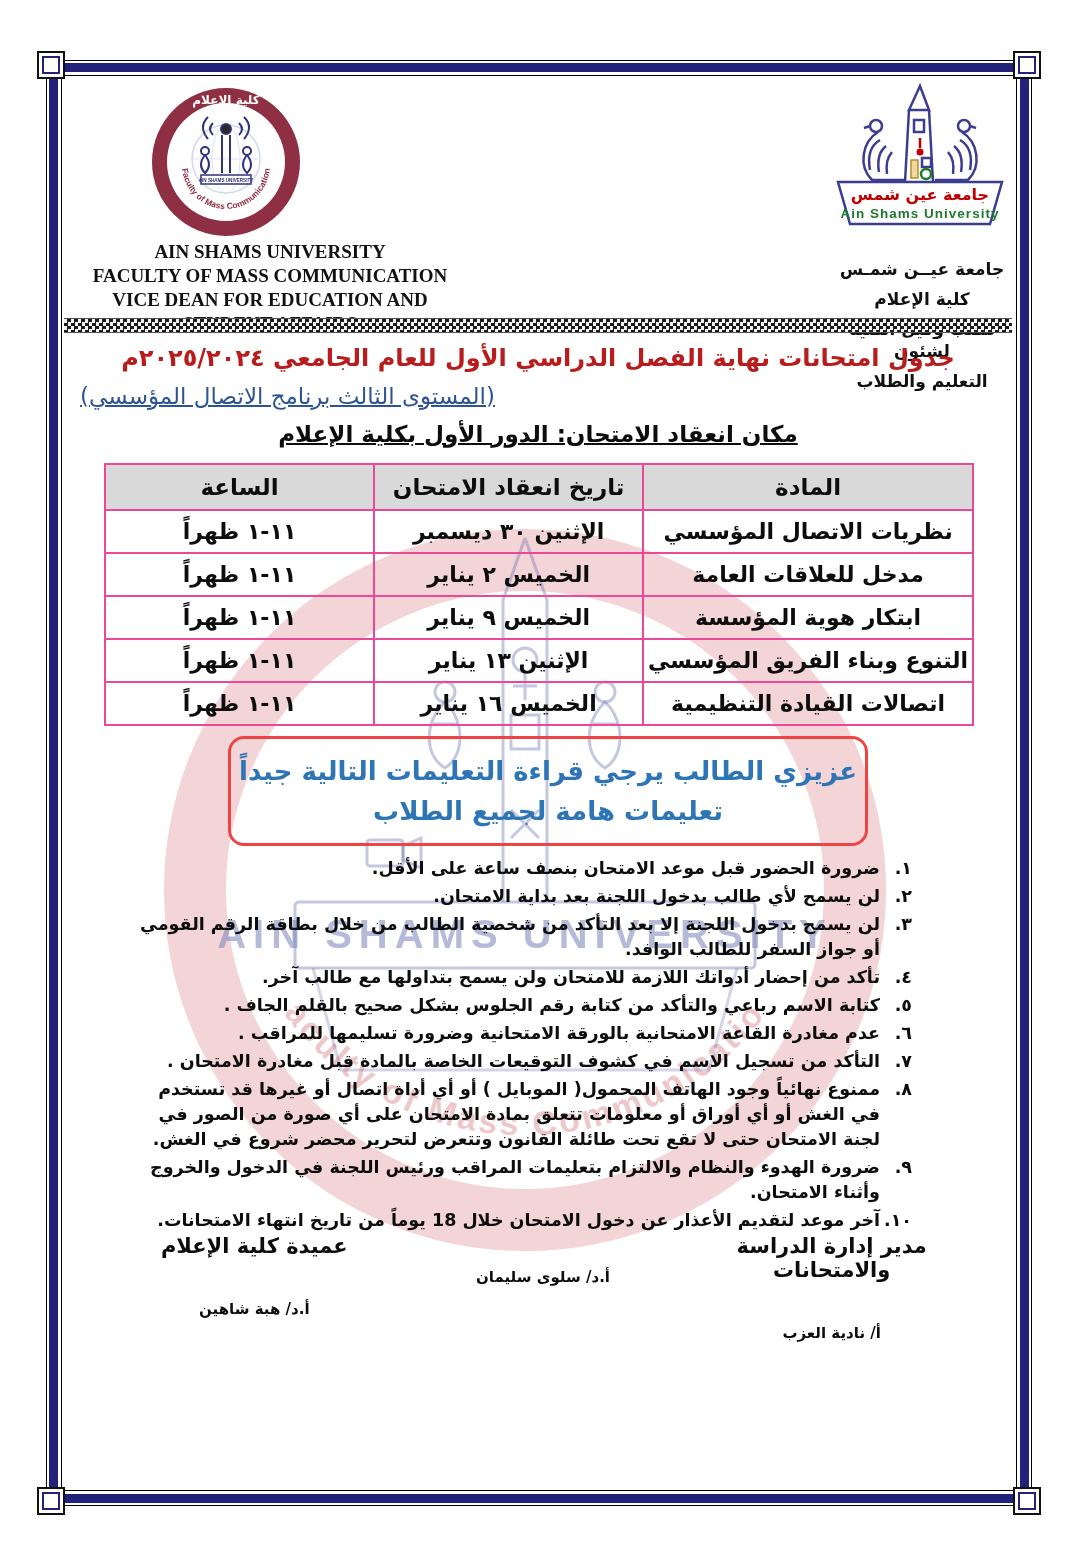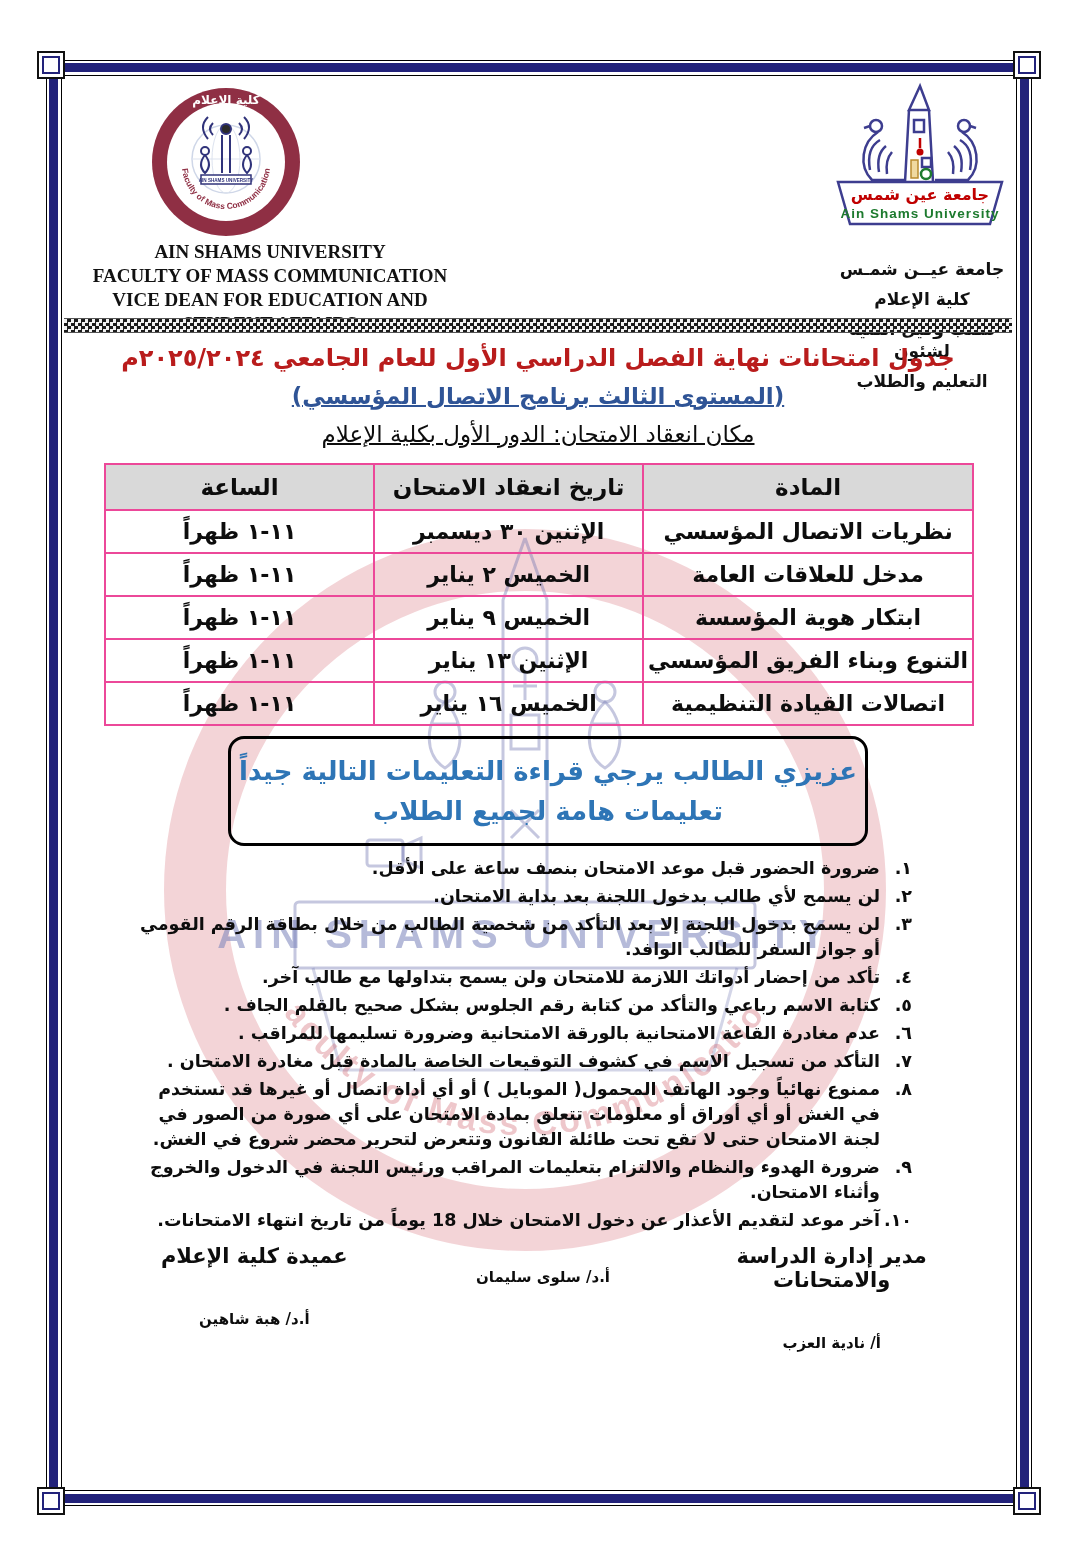--- a/index.html
+++ b/index.html
@@ -40,49 +40,49 @@
     font-weight:bold;font-size:17px;line-height:22px;color:#111;}
   .arabic-block p{margin:8px;}
 
   .divider{position:absolute;left:64px;top:318px;width:948px;height:13px;
     background-image:repeating-conic-gradient(#1b1b1b 0% 25%, #f2f2f2 25% 50%);
     background-size:7px 7px;border-top:1px solid #555;border-bottom:1px solid #555;}
 
   
   .main-title{position:absolute;left:80px;top:344px;width:916px;text-align:center;direction:rtl;
     font-size:24px;font-weight:bold;color:#b91c1c;}
-  .program-subtitle{position:absolute;left:80px;top:383px;width:916px;text-align:center;direction:rtl;
-    font-size:23px;font-weight:bold;color:#2f5496;text-decoration:underline;text-decoration-thickness:2px;}
+  .program-subtitle{position:absolute;left:80px;top:383px;width:916px;text-align:left;direction:rtl;
+    font-size:23px;font-weight:normal;color:#2f5496;text-decoration:underline;text-decoration-thickness:2px;}
   .exam-location{position:absolute;left:80px;top:421px;width:916px;text-align:center;direction:rtl;
-    font-size:23px;font-weight:normal;color:#0d0d0d;text-decoration:underline;text-decoration-thickness:2px;}
+    font-size:23px;font-weight:bold;color:#0d0d0d;text-decoration:underline;text-decoration-thickness:2px;}
 
   
   .exam-table{position:absolute;left:104px;top:463px;width:870px;border-collapse:collapse;direction:rtl;}
   .exam-table th,.exam-table td{border:2px solid #ec4899;text-align:center;vertical-align:middle;
     font-weight:bold;color:#0d0d0d;background:transparent;}
   .exam-table th{height:42px;font-size:23px;background:#d9d9d9;}
   .exam-table td{height:39px;font-size:22px;}
   .col-subject{width:38%}.col-date{width:31%}.col-time{width:31%}
 
   
   .notice-box{position:absolute;left:228px;top:736px;width:634px;height:104px;
-    border:3px solid #000000;border-radius:16px;display:flex;flex-direction:column;
+    border:3px solid #ef4444;border-radius:16px;display:flex;flex-direction:column;
     justify-content:center;align-items:center;direction:rtl;}
   .notice-box p{margin:2px 0;font-size:26px;font-weight:bold;color:#2e75b6;line-height:36px;}
 
   
   .instructions{position:absolute;left:126px;top:856px;width:786px;direction:rtl;color:#0d0d0d;}
   .inst{display:flex;margin-bottom:3px;font-size:17.5px;font-weight:bold;line-height:25px;}
   .inst .num{min-width:32px;text-align:right;}
   .inst .txt{flex:1;}
 
   
   .signatures{position:absolute;left:110px;top:1226px;width:866px;direction:rtl;display:flex;}
   .sig-col{flex:1;text-align:center;}
-  .sig-col .sig-title{margin:18px;font-size:21px;font-weight:bold;color:#0d0d0d;}
+  .sig-col .sig-title{margin:8px;font-size:21px;font-weight:bold;color:#0d0d0d;}
   .sig-col .sig-name{margin:42px 0 0 0;font-size:15px;font-weight:bold;color:#0d0d0d;}
 </style>
 </head>
 <body>
 
 <div class="page">
 
   <svg class="watermark" viewBox="0 0 760 760">
     <circle cx="380" cy="380" r="330" fill="none" stroke="rgba(216,112,124,0.30)" stroke-width="62"></circle>
     <g fill="none" stroke="rgba(110,115,175,0.40)" stroke-width="3">

